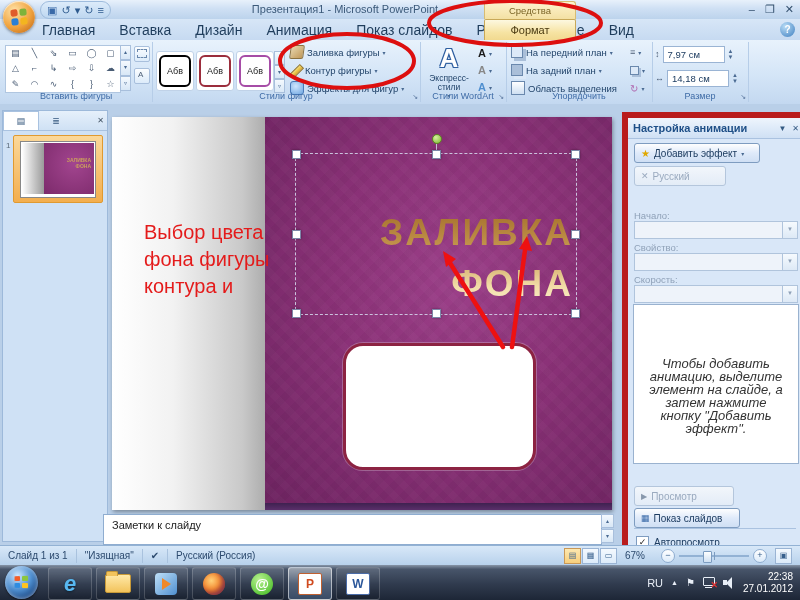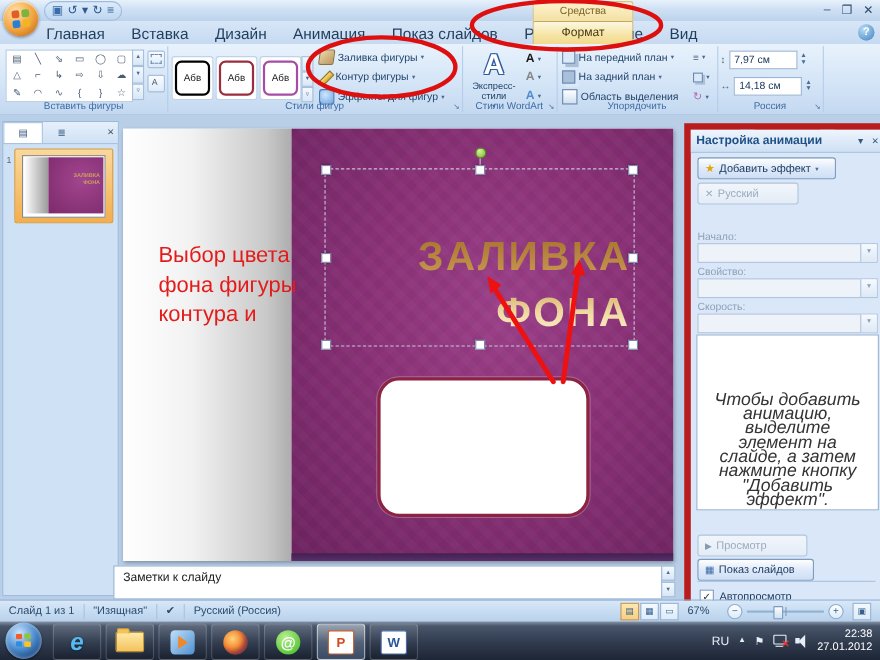--- a/index.html
+++ b/index.html
@@ -89,21 +89,21 @@
   .pane-header{left:0;top:0;right:0;height:20px;background:linear-gradient(#eef5fd,#cfe0f4);border-bottom:1px solid #aac2e0;display:flex;align-items:center;padding:0 5px;}
   .pane-title{font-size:11px;font-weight:bold;color:#1e4f87;}
   .pane-hbtns{margin-left:auto;display:flex;gap:6px;font-size:8px;color:#345a82;}
   .pane-btn{position:absolute;height:18px;border:1px solid #7e9cc0;border-radius:3px;background:linear-gradient(#fefefe,#dfeafa 50%,#cfdff4);display:flex;align-items:center;gap:4px;padding:0 6px;font-size:10px;color:#1d3c60;}
   .pane-btn.disabled{color:#9aaabf;background:linear-gradient(#f2f6fb,#e3ecf7);border-color:#b4c6dc;}
   .sect-label{position:absolute;font-size:10px;color:#8fa1b8;border-bottom:1px solid #b6c8de;padding-bottom:2px;}
   .fld-label{position:absolute;font-size:9.5px;color:#8fa1b8;}
   .combo{position:absolute;height:16px;background:#eef3fa;border:1px solid #b0c4dc;}
   .combo .dbtn{position:absolute;right:0;top:0;bottom:0;width:14px;border-left:1px solid #b0c4dc;background:linear-gradient(#f6fafe,#dde9f6);font-size:6px;color:#8fa1b8;text-align:center;line-height:15px;}
   .hint-box{left:5px;top:186px;width:164px;height:158px;background:#fff;border:1px solid #9ab2cf;}
-  .hint-text{margin:52px 10px 0 10px;font-size:16px;font-style:italic;color:#333;text-align:center;line-height:13px;}
+  .hint-text{margin:52px 10px 0 10px;font-size:13px;font-style:italic;color:#333;text-align:center;line-height:13px;}
   .order-row{left:0;top:348px;width:176px;height:16px;display:flex;align-items:center;justify-content:center;gap:8px;font-size:10px;color:#9aaabf;}
   .sq-btn{width:15px;height:14px;border:1px solid #b4c6dc;border-radius:2px;background:linear-gradient(#f6fafe,#e0eaf6);font-size:8px;color:#8fbb8f;text-align:center;line-height:13px;}
   .chk-row{left:8px;top:418px;display:flex;align-items:center;gap:5px;font-size:10px;color:#1d3c60;}
   .chk{width:11px;height:11px;background:#fff;border:1px solid #7e9cc0;font-size:9px;line-height:11px;text-align:center;color:#222;}
   .pane-sep{left:6px;top:410px;width:162px;height:1px;background:#aac2e0;}
   .notes-wrap{left:103px;top:410px;width:497px;height:29px;background:#fff;border:1px solid #8fadd0;}
   .notes-text{margin:4px 8px;font-size:11px;color:#222;}
   .notes-scroll{left:601px;top:410px;width:13px;height:29px;display:flex;flex-direction:column;gap:1px;}
   .notes-scroll span{flex:1;border:1px solid #a8bfdc;background:linear-gradient(#f4f9fe,#d8e7f6);font-size:6px;color:#4a6a92;text-align:center;line-height:12px;}
   .statusbar{left:0;top:545px;width:800px;height:20px;background:linear-gradient(#d8e8f8,#b6d0eb);border-top:1px solid #93b2d4;display:flex;align-items:center;font-size:10px;color:#2c4a6e;}
@@ -162,20 +162,21 @@
         <i style="background:#f3b51f"></i>
     </div>
   </div>
   <div class="abs qat">
     <span style="color:#3a6aa8">▣</span>
     <span>↺</span>
     <span class="dd">▾</span>
     <span>↻</span>
     <span class="dd">≡</span>
   </div>
+  <div class="abs title-text">Презентация1 - Microsoft PowerPoint</div>
   <div class="abs ctx-header">Средства рисования</div>
   <div class="abs win-controls">
     <span>–</span>
     <span>❐</span>
     <span>✕</span>
   </div>
 
   <div class="abs tabrow">
     <span style="display:inline-block;width:30px"></span><span class="tab">Главная</span><span class="tab">Вставка</span><span class="tab">Дизайн</span><span class="tab">Анимация</span><span class="tab">Показ слайдов</span><span class="tab">Рецензирование</span><span class="tab">Вид</span>
   </div>
@@ -317,21 +318,21 @@
           </span>
       </div>
       <div class="rib-row" style="left:3px;top:28px">
         <span style="font-size:9px;color:#4a5d75">↔</span>
         <span class="spin-box">14,18 см</span>
         <span class="spin-arrows">
             <span>▲</span>
             <span>▼</span>
           </span>
       </div>
-      <div class="glabel">Россия</div>
+      <div class="glabel">Размер</div>
       <div class="launcher">↘</div>
     </div>
   </div>
 
   <div class="abs workspace">
 
     <div class="abs thumb-panel">
       <div class="abs thumb-tabs">
         <span class="ttab active">▤</span>
         <span class="ttab">≣</span>

